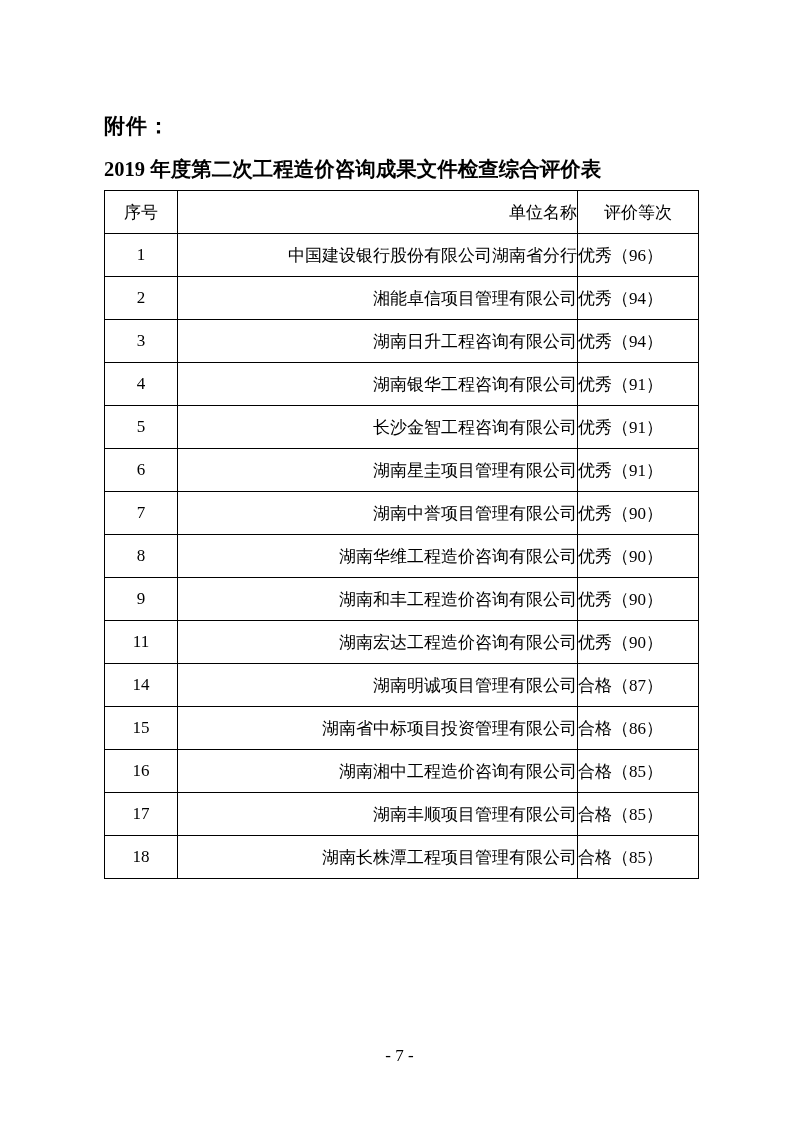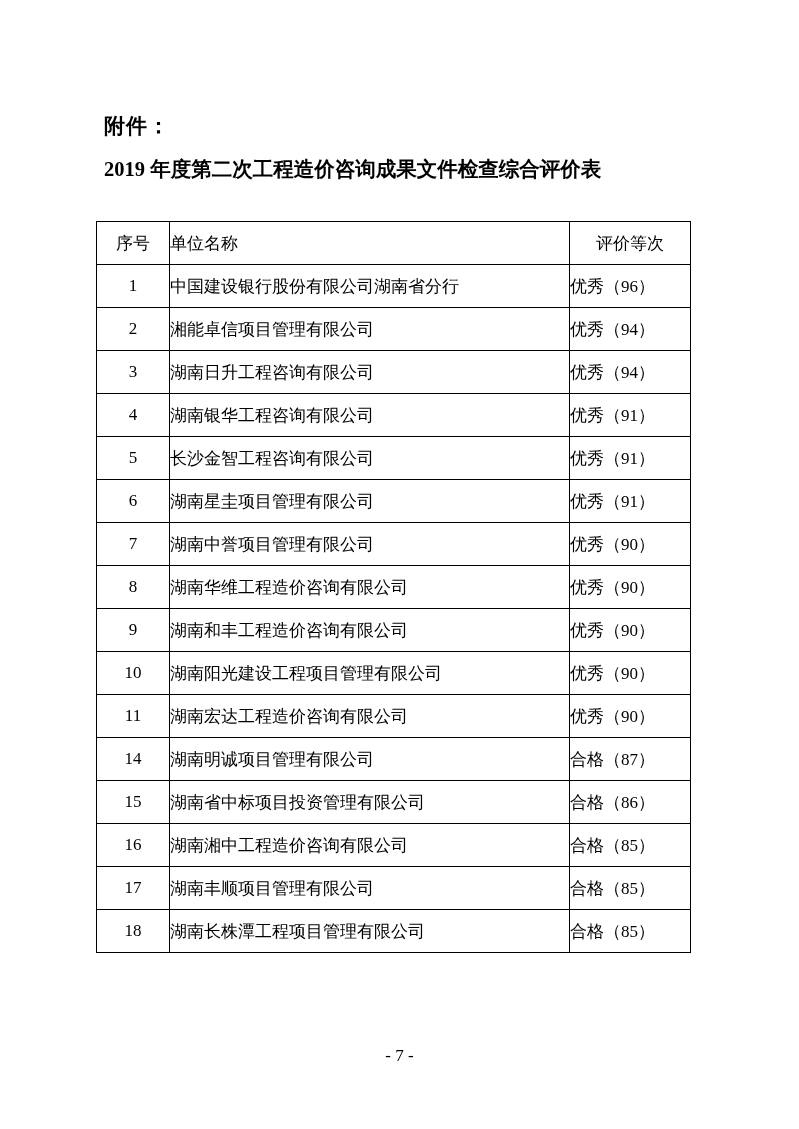--- a/index.html
+++ b/index.html
@@ -39,38 +39,37 @@
     top: 155px;
     width: 592px;
     text-align: left;
     font-size: 20.5px;
     font-weight: bold;
     letter-spacing: 0px;
     white-space: nowrap;
   }
   table.eval-table {
     position: absolute;
-    left: 96px;
+    left: 104px;
     top: 190px;
     width: 592px;
     border-collapse: collapse;
     table-layout: fixed;
-    margin-top: 31px;
   }
   table.eval-table td, table.eval-table th {
     border: 1px solid #000000;
     font-size: 17px;
     font-weight: normal;
     font-family: "Liberation Serif", "DejaVu Serif", serif;
     padding: 0;
     height: 42px;
     vertical-align: middle;
   }
   .col-no { width: 72px; text-align: center; }
-  .col-name { width: 400px; text-align: left; padding-left: 66px; box-sizing: border-box; }
+  .col-name { width: 400px; text-align: right; padding-left: 66px; box-sizing: border-box; }
   .col-grade { width: 120px; }
   thead td {
     text-align: center;
     padding-left: 0 !important;
   }
   .page-number {
     position: absolute;
     left: 0;
     top: 1046px;
     width: 799px;
@@ -135,25 +134,20 @@
         <td class="col-no">8</td>
         <td class="col-name">湖南华维工程造价咨询有限公司</td>
         <td class="col-grade">优秀（90）</td>
       </tr>
       <tr>
         <td class="col-no">9</td>
         <td class="col-name">湖南和丰工程造价咨询有限公司</td>
         <td class="col-grade">优秀（90）</td>
       </tr>
       <tr>
-        <td class="col-no">10</td>
-        <td class="col-name">湖南阳光建设工程项目管理有限公司</td>
-        <td class="col-grade">优秀（90）</td>
-      </tr>
-      <tr>
         <td class="col-no">11</td>
         <td class="col-name">湖南宏达工程造价咨询有限公司</td>
         <td class="col-grade">优秀（90）</td>
       </tr>
       <tr>
         <td class="col-no">14</td>
         <td class="col-name">湖南明诚项目管理有限公司</td>
         <td class="col-grade">合格（87）</td>
       </tr>
       <tr>

